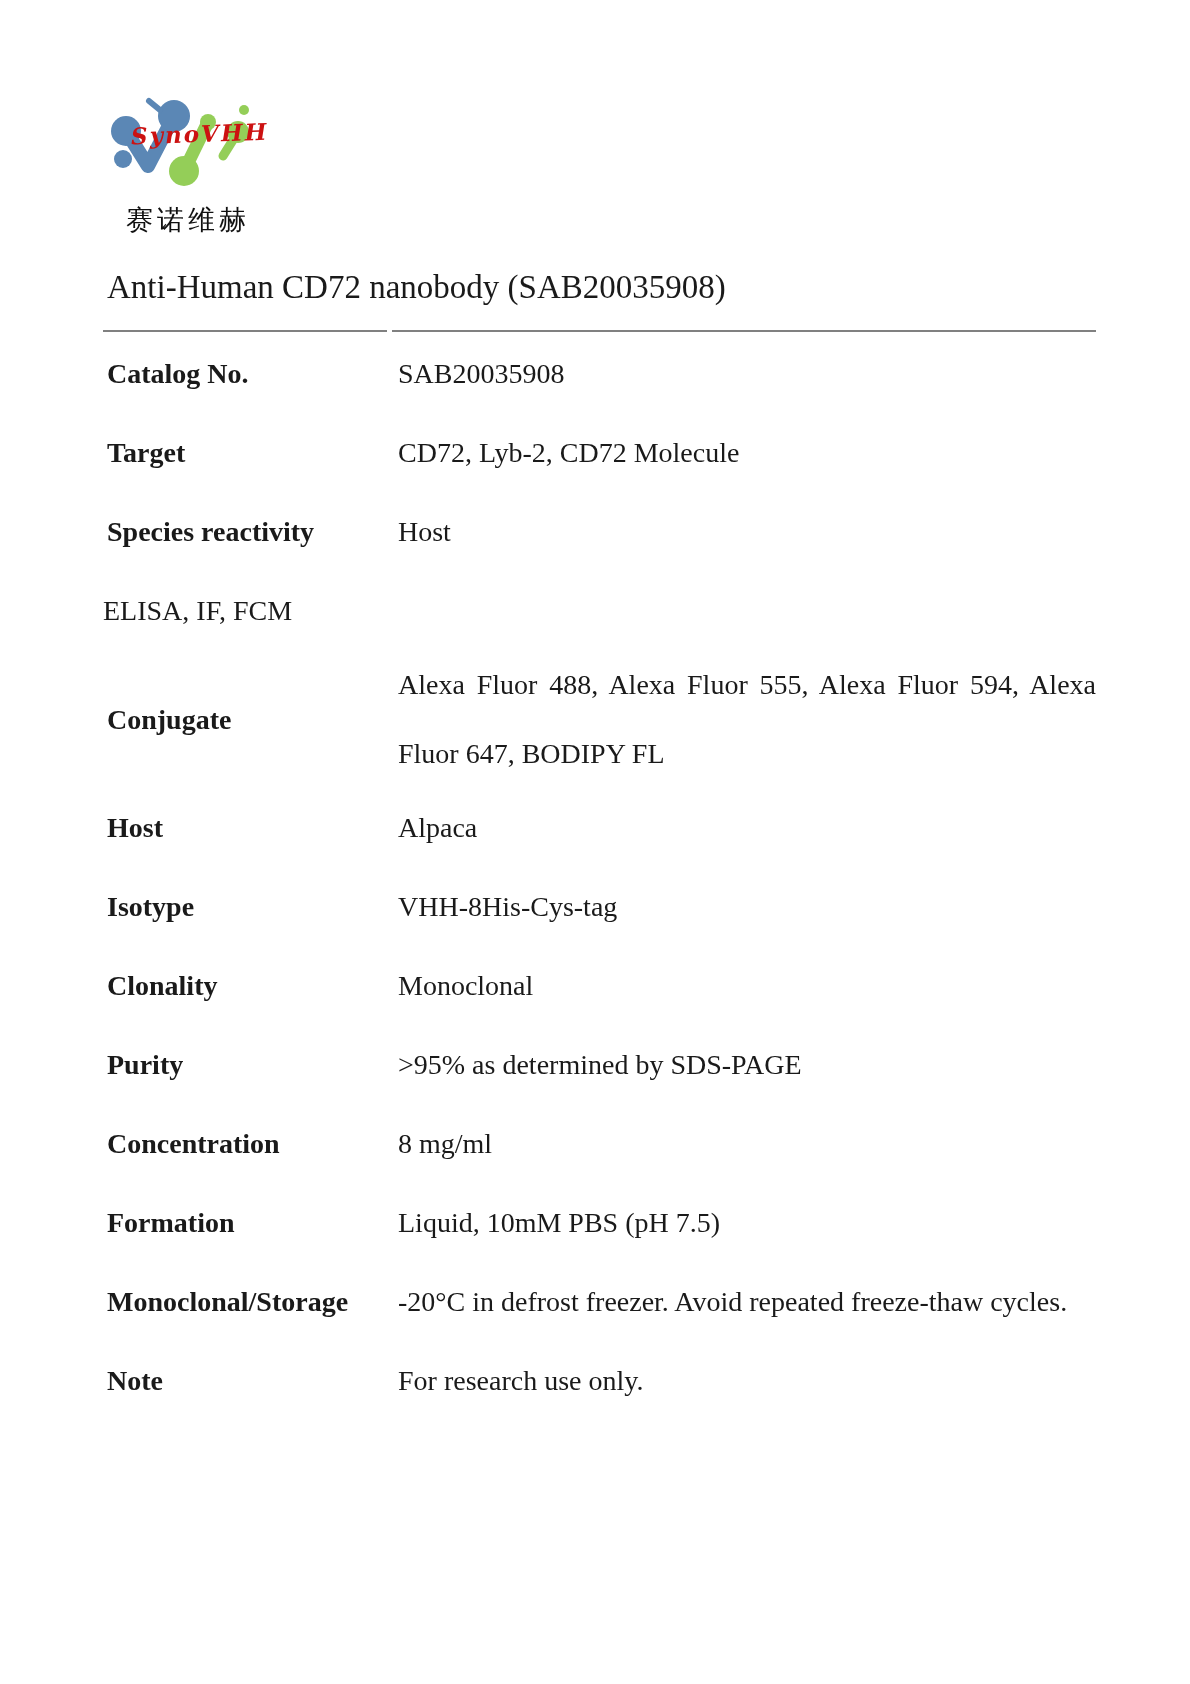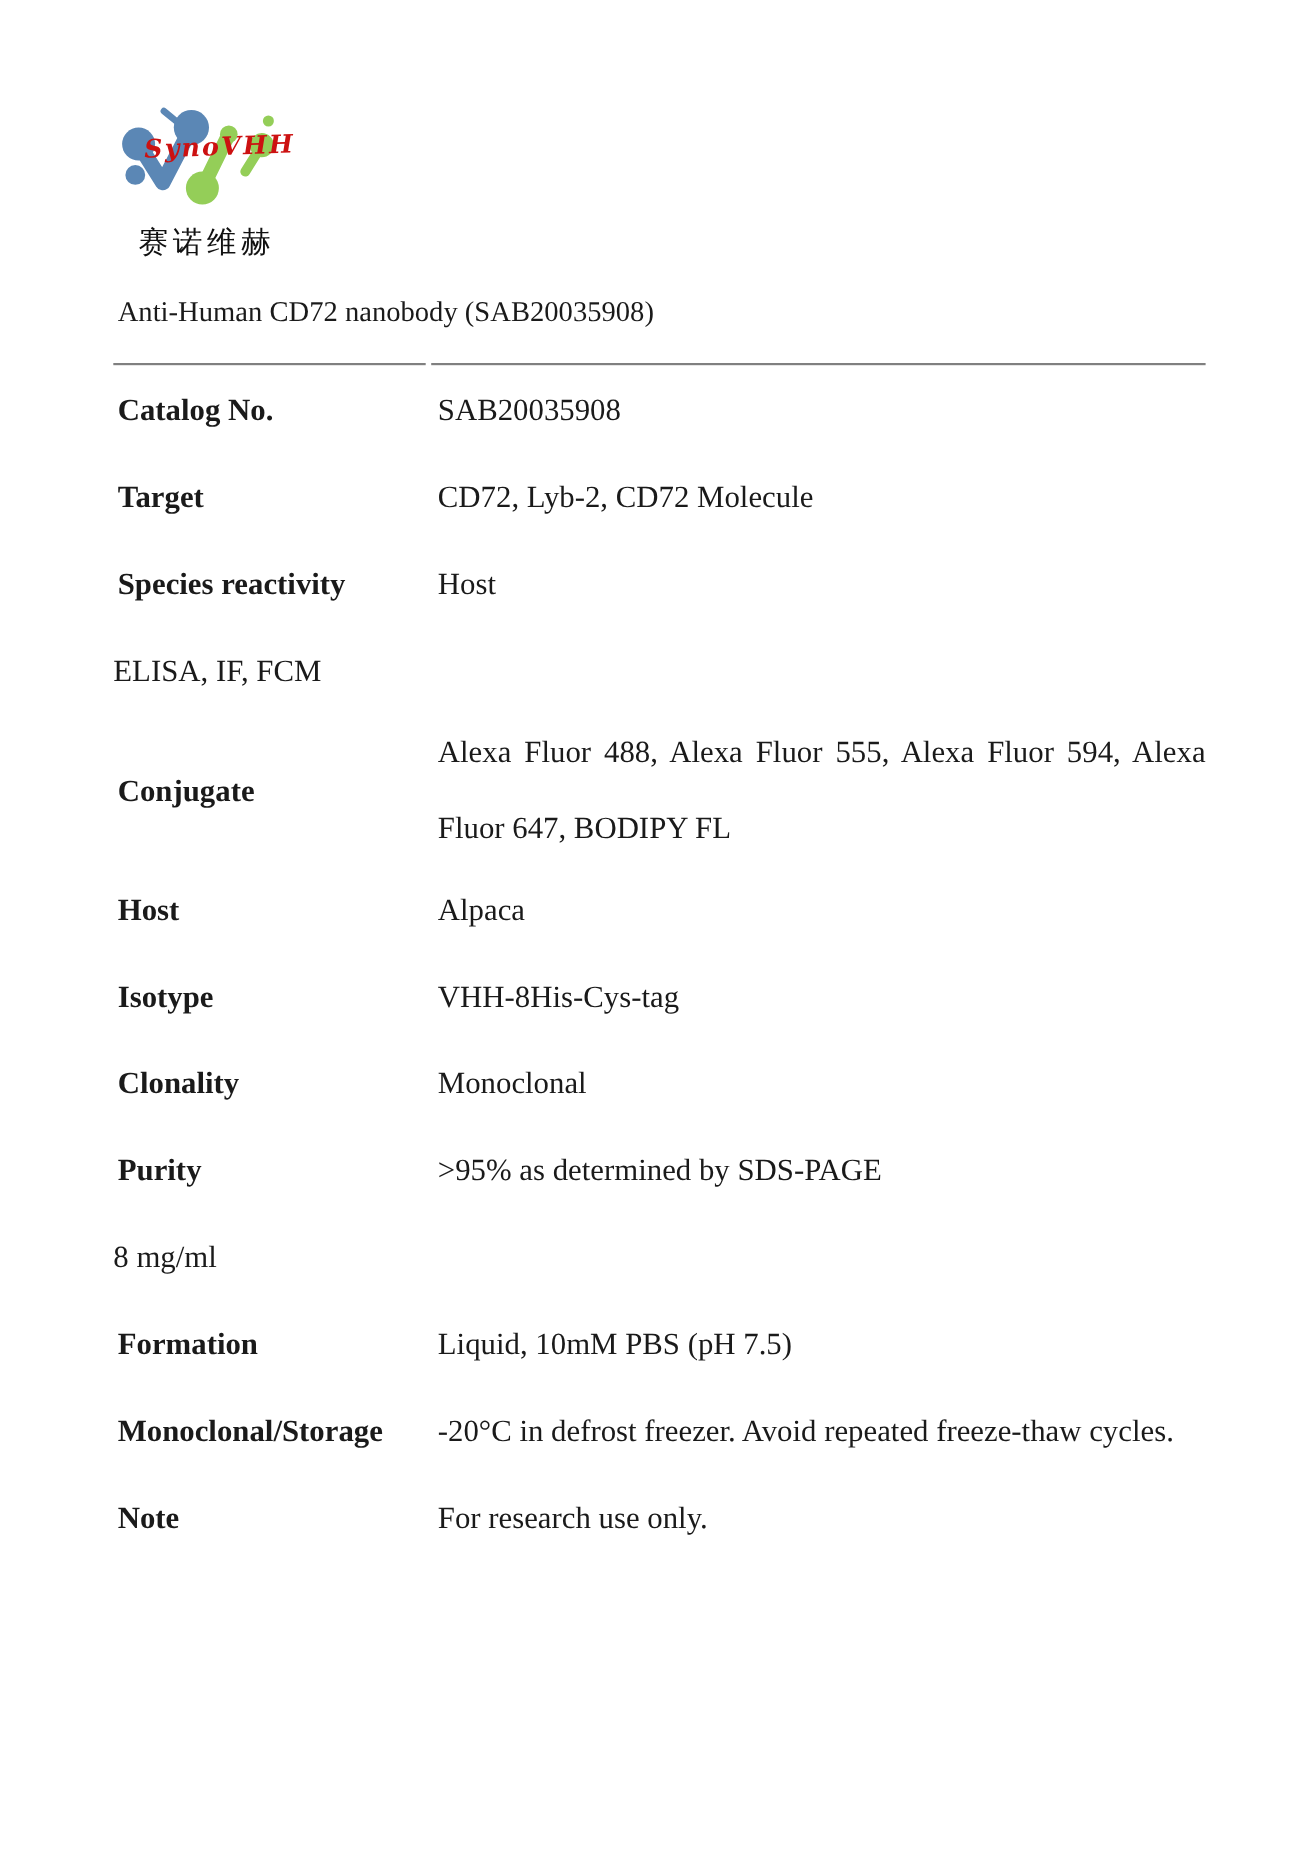--- a/index.html
+++ b/index.html
@@ -25,21 +25,21 @@
   .brand-cn {
     position:absolute; left:126px; top:182px;
     font-family:"Liberation Sans", sans-serif;
     font-size:27px; letter-spacing:4px;
     color:#111111; white-space:nowrap;margin-top:20px;
   }
   
   .title {
     position:absolute; left:107px; top:268px;
     margin:0; font-weight:normal;
-    font-size:26px; line-height:1.2;
+    font-size:33px; line-height:1.2;
     white-space:nowrap;
   }
   
   .sheet { position:absolute; left:103px; top:330px; width:993px; }
   .rule { display:flex; gap:5px; }
   .rule .seg { height:2px; background:#808080; }
   .rule .seg1 { width:284px; }
   .rule .seg2 { flex:1; }
   .rows { margin-top:2px; }
   .row { display:flex; min-height:79px; align-items:center; font-size:28px; }
@@ -124,20 +124,21 @@
           <div class="label">Clonality</div>
           <div class="value">Monoclonal</div>
         </div>
 
         <div class="row">
           <div class="label">Purity</div>
           <div class="value">&gt;95% as determined by SDS-PAGE</div>
         </div>
 
         <div class="row">
+          <div class="label">Concentration</div>
           <div class="value">8 mg/ml</div>
         </div>
 
         <div class="row">
           <div class="label">Formation</div>
           <div class="value">Liquid, 10mM PBS (pH 7.5)</div>
         </div>
 
         <div class="row">
           <div class="label">Monoclonal/Storage</div>

